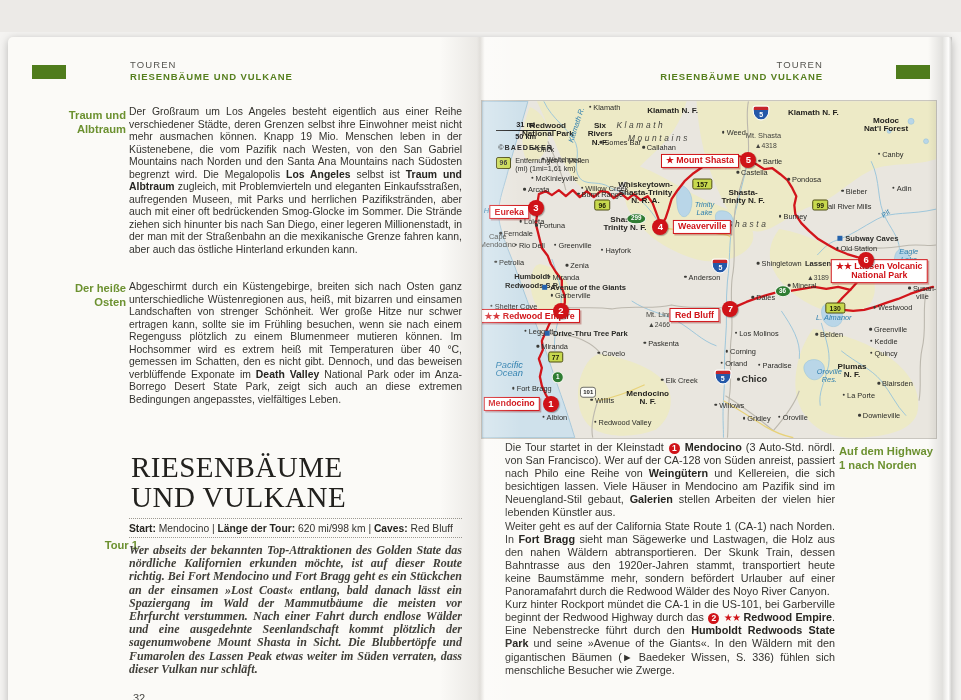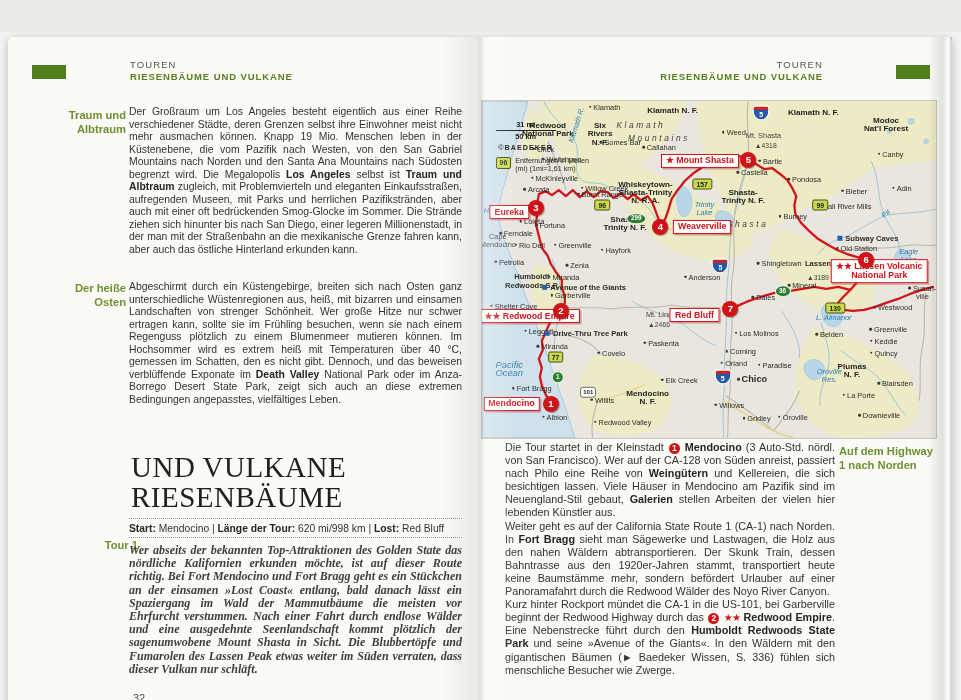--- a/index.html
+++ b/index.html
@@ -74,25 +74,25 @@
   <div class="abs ghead" style="left:130px;top:39px;">RIESENBÄUME UND VULKANE</div>
 
   <div class="abs sidenote" style="left:62px;top:77px;width:64px;">Traum und Albtraum</div>
   <div class="abs sidenote" style="left:62px;top:250px;width:64px;">Der heiße Osten</div>
   <div class="abs sidenote" style="left:74px;top:507px;width:64px;">Tour 1</div>
 
   <div class="abs body-txt" style="left:129px;top:74px;width:333px;">Der Großraum um Los Angeles besteht eigentlich aus einer Reihe verschiedener Städte, deren Grenzen selbst ihre Einwohner meist nicht mehr ausmachen können. Knapp 19 Mio. Menschen leben in der Küstenebene, die vom Pazifik nach Westen, von den San Gabriel Mountains nach Norden und den Santa Ana Mountains nach Südosten begrenzt wird. Die Megalopolis <b>Los Angeles</b> selbst ist <b>Traum und Albtraum</b> zugleich, mit Problemvierteln und eleganten Einkaufsstraßen, aufregenden Museen, mit Parks und herrlichen Pazifikstränden, aber auch mit einer oft bedrückenden Smog-Glocke im Sommer. Die Strände ziehen sich hinunter bis nach San Diego, einer legeren Millionenstadt, in der man mit der Straßenbahn an die mexikanische Grenze fahren kann, aber auch das östliche Hinterland erkunden kann.</div>
   <div class="abs body-txt" style="left:129px;top:249px;width:333px;">Abgeschirmt durch ein Küstengebirge, breiten sich nach Osten ganz unterschiedliche Wüstenregionen aus, heiß, mit bizarren und einsamen Landschaften von strenger Schönheit. Wer große Hitze nur schwer ertragen kann, sollte sie im Frühling besuchen, wenn sie nach einem Regenguss plötzlich zu einem Blumenmeer mutieren können. Im Hochsommer wird es extrem heiß mit Temperaturen über 40 °C, gemessen im Schatten, den es nicht gibt. Dennoch, und das beweisen verblüffende Exponate im <b>Death Valley</b> National Park oder im Anza-Borrego Desert State Park, zeigt sich auch an diese extremen Bedingungen angepasstes, vielfältiges Leben.</div>
 
   <div class="abs big-title" style="left:131px;top:420px;width:333px;">
+    <div>RIESENBÄUME</div>
     <div>UND VULKANE</div>
-    <div>RIESENBÄUME</div>
   </div>
 
-  <div class="abs tourinfo" style="left:129px;top:486px;width:333px;"><b>Start:</b> Mendocino | <b>Länge der Tour:</b> 620 mi/998 km | <b>Lost:</b> Red Bluff</div>
+  <div class="abs tourinfo" style="left:129px;top:486px;width:333px;"><b>Start:</b> Mendocino | <b>Länge der Tour:</b> 620 mi/998 km | <b>Caves:</b> Red Bluff</div>
   <div class="abs tourtext" style="left:129px;top:512px;width:333px;">Wer abseits der bekannten Top-Attraktionen des Golden State das nördliche Kalifornien erkunden möchte, ist auf dieser Route richtig. Bei Fort Mendocino und Fort Bragg geht es ein Stückchen an der einsamen »Lost Coast« entlang, bald danach lässt ein Spaziergang im Wald der Mammutbäume die meisten vor Ehrfurcht verstummen. Nach einer Fahrt durch endlose Wälder und eine ausgedehnte Seenlandschaft kommt plötzlich der sagenumwobene Mount Shasta in Sicht. Die Blubbertöpfe und Fumarolen des Lassen Peak etwas weiter im Süden verraten, dass dieser Vulkan nur schläft.</div>
 
   <div class="abs pagenum" style="left:133px;top:660px;">32</div>
 
   <div class="abs tab" style="left:896px;top:33px;width:34px;height:14px;"></div>
   <div class="abs kicker" style="left:500px;top:27px;width:323px;text-align:right;">TOUREN</div>
   <div class="abs ghead" style="left:500px;top:39px;width:323px;text-align:right;">RIESENBÄUME UND VULKANE</div>
 
   <div class="map">
     <svg width="454" height="337" viewBox="0 0 455 337">

